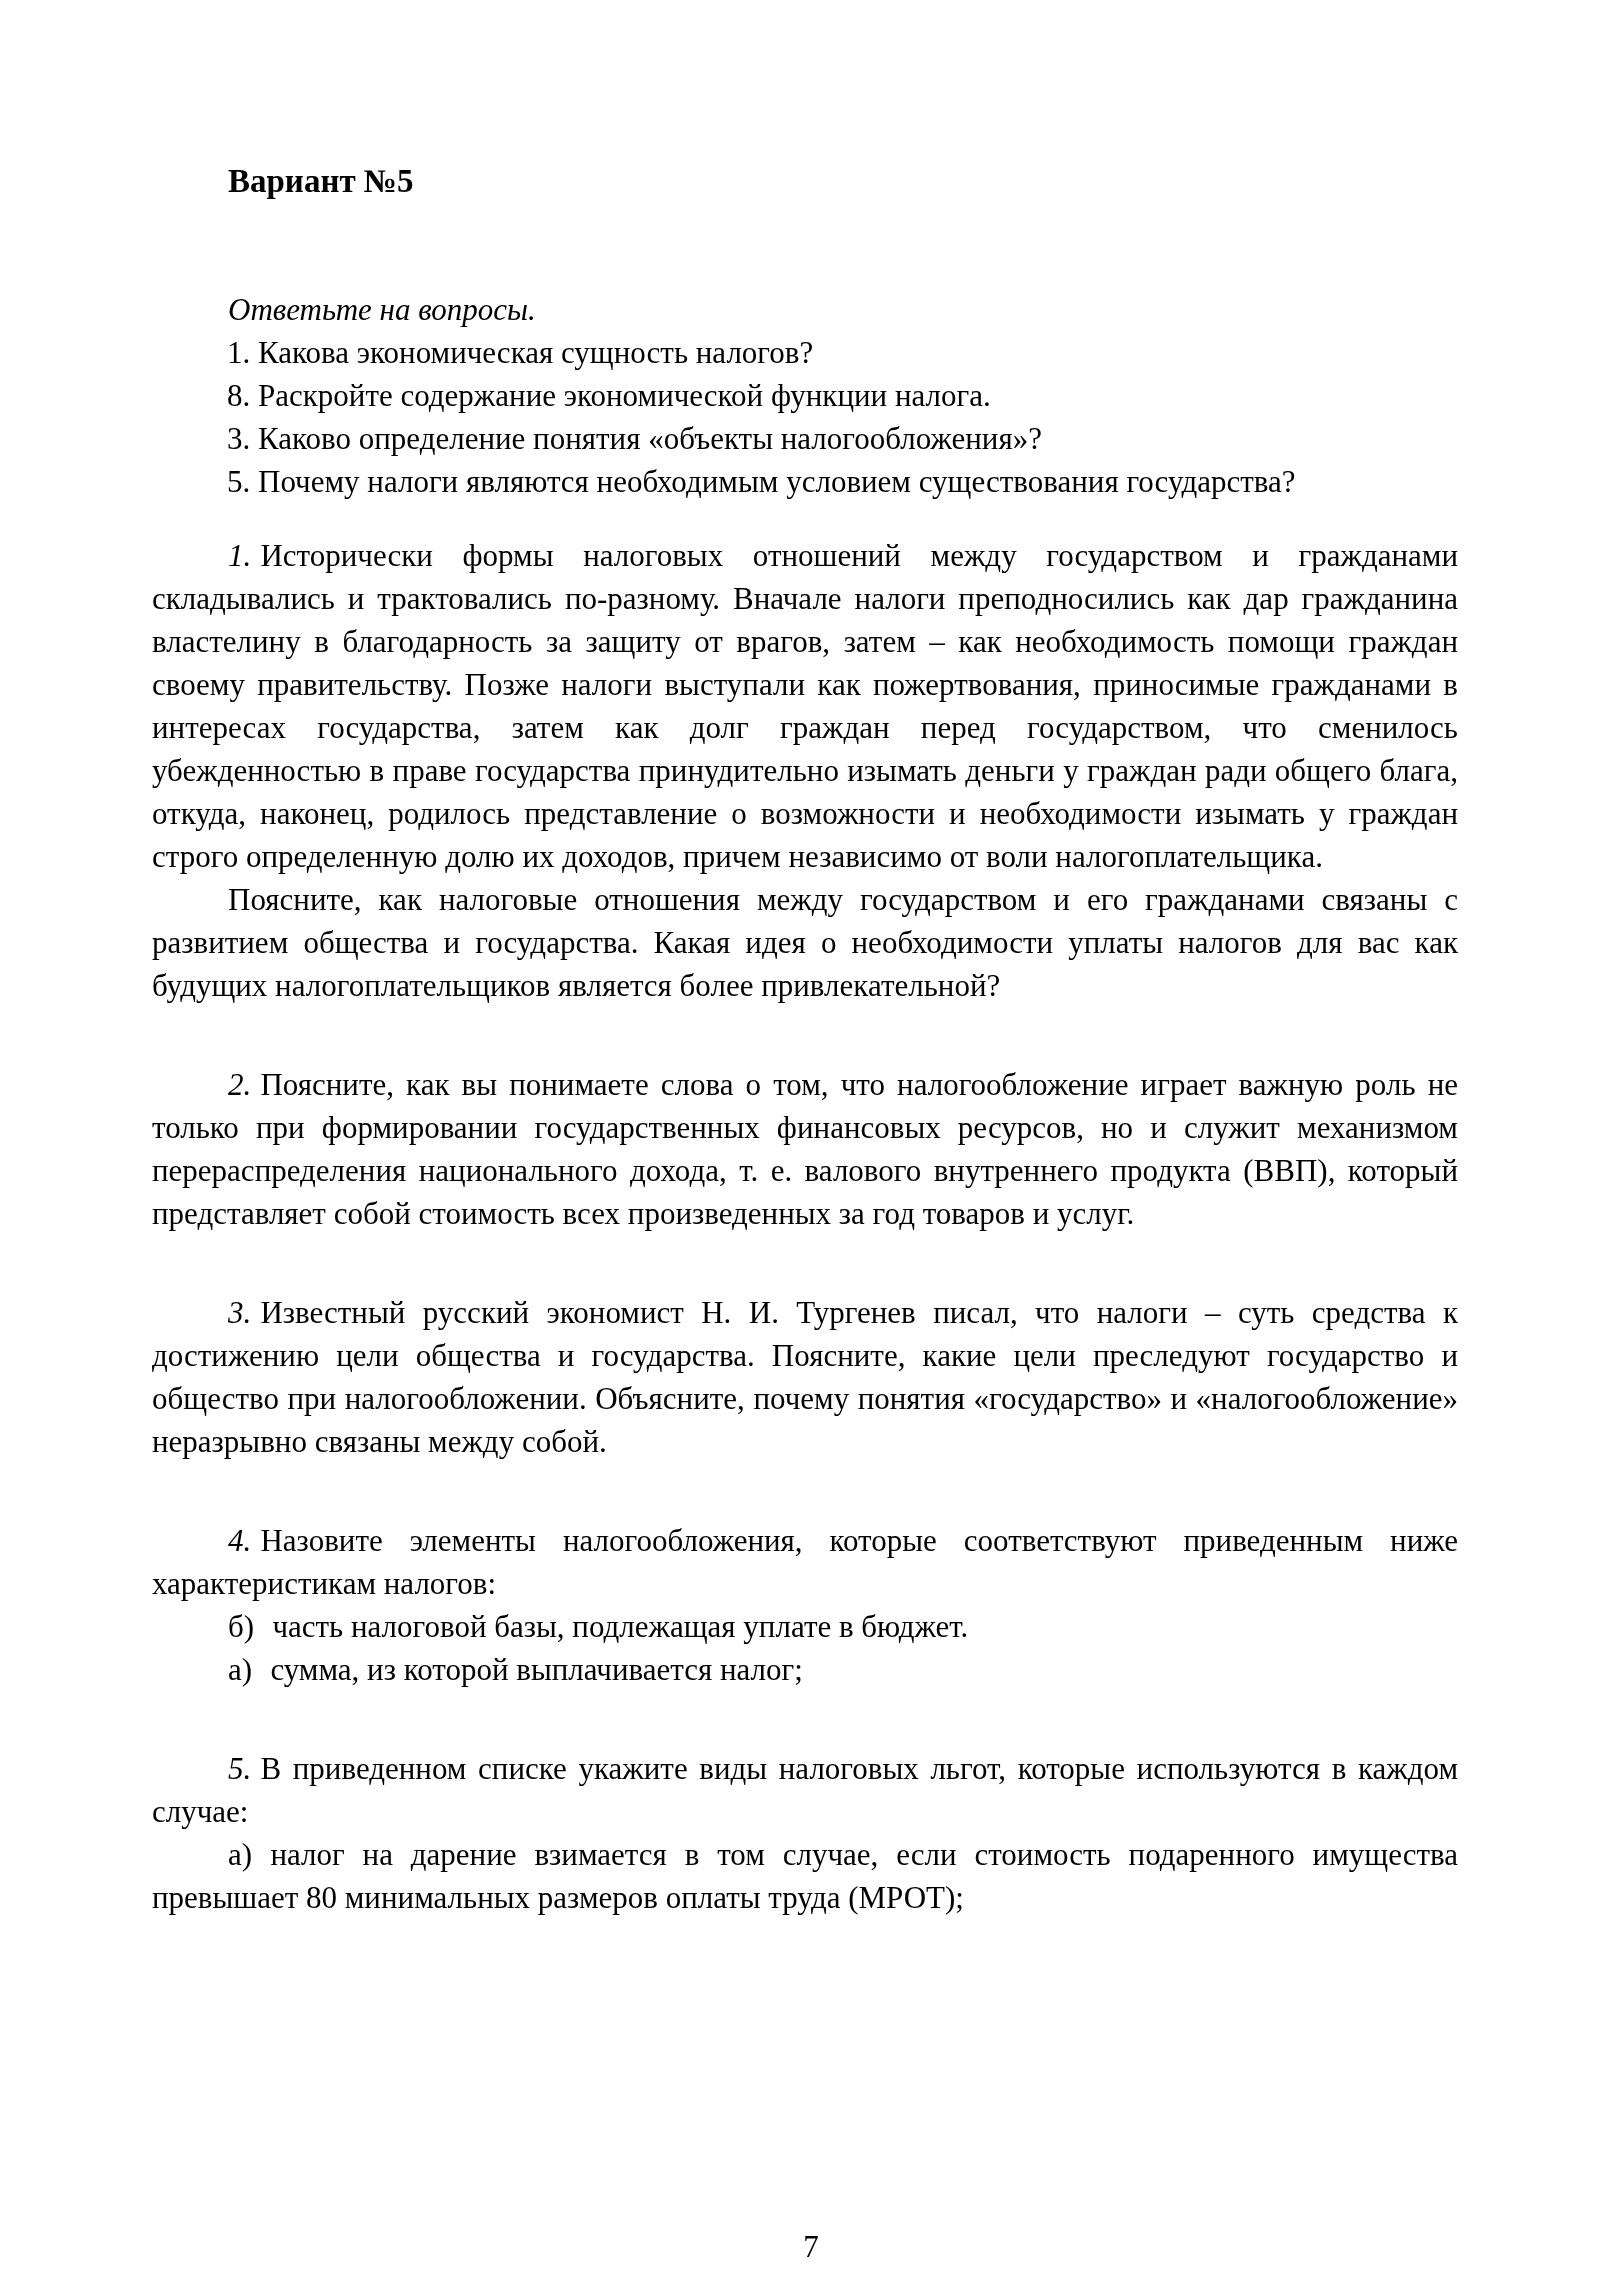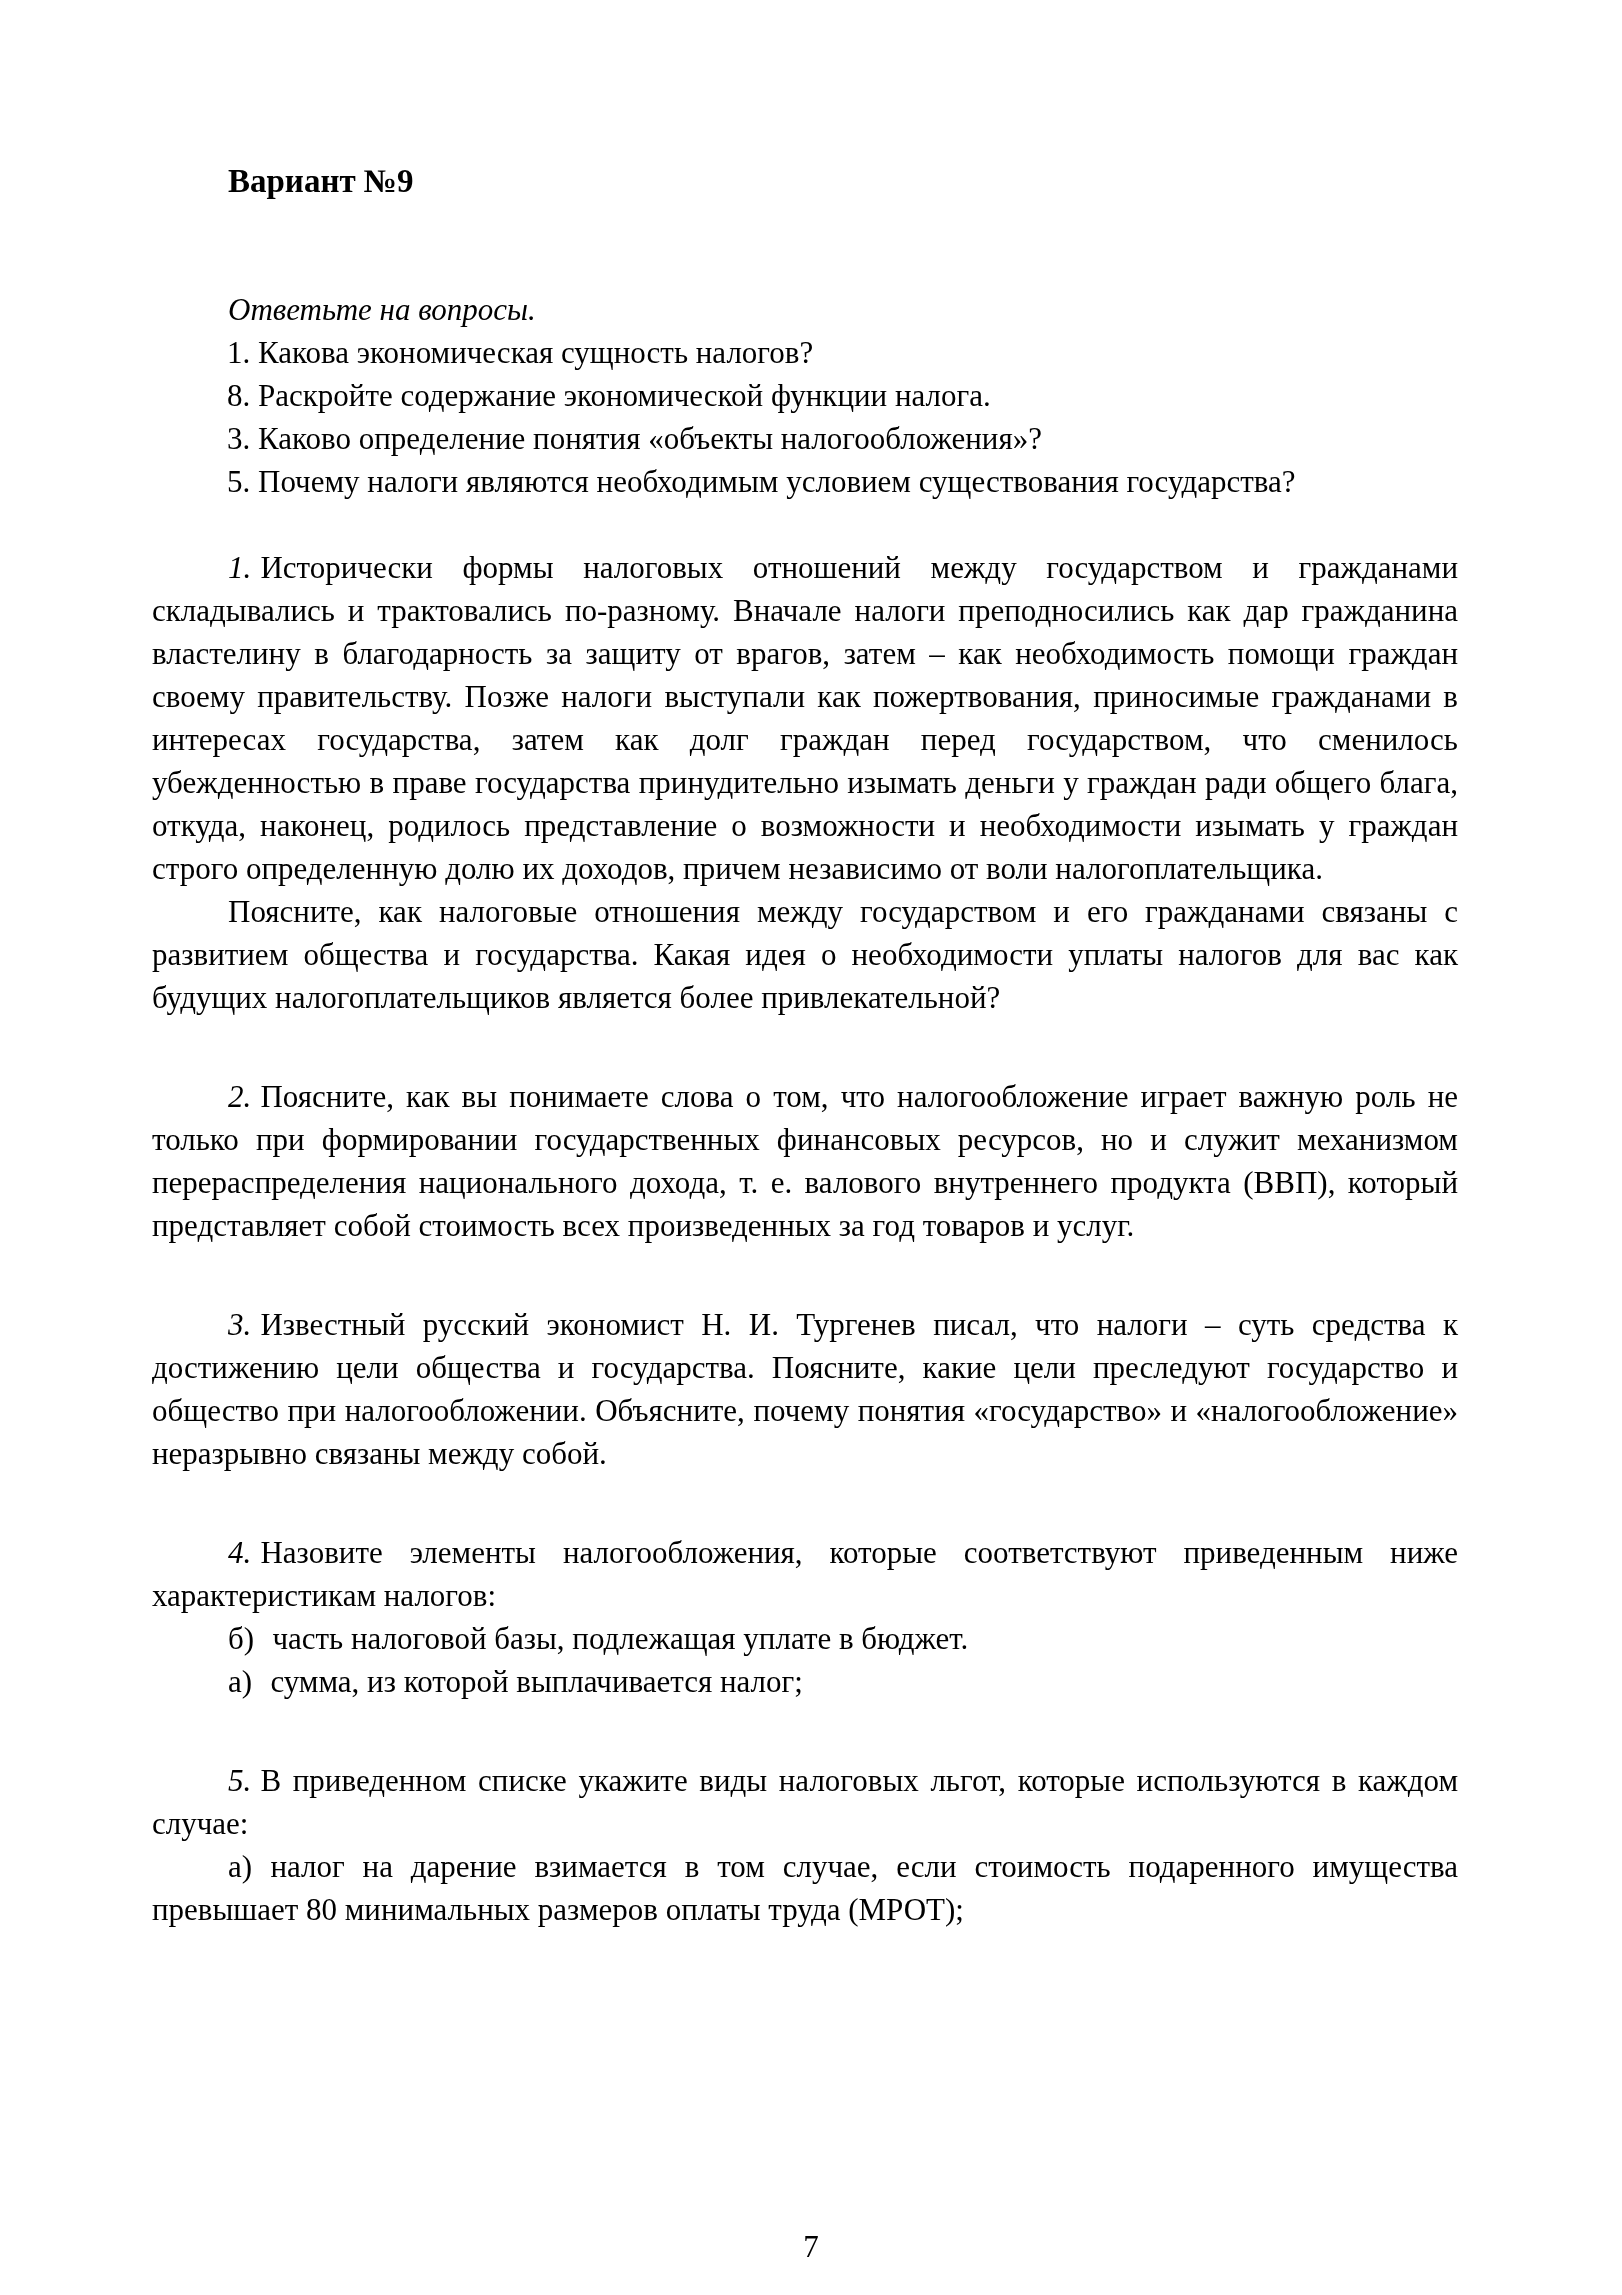--- a/index.html
+++ b/index.html
@@ -22,21 +22,21 @@
   .title {
     font-weight: bold;
     font-size: 33px;
     text-indent: 76px;
     margin-bottom: 85px;
   }
   .section-heading {
     font-style: italic;
     text-indent: 76px;
   }
-  .questions { margin-bottom: 43px; }
+  .questions { margin-bottom: 31px; }
   .question {
     text-align: justify;
     padding-left: 121px;
     text-indent: -46px;
   }
   .para {
     text-align: justify;
     text-indent: 76px;
   }
   .tnum { font-style: italic; margin-right: 9.2px; }
@@ -49,21 +49,21 @@
     right: 0;
     bottom: 27.5px;
     text-align: center;
   }
 </style>
 </head>
 <body>
 
 <div class="page">
 
-  <h1 class="title">Вариант №9</h1>
+  <h1 class="title">Вариант №5</h1>
 
   <div class="questions">
     <p class="section-heading">Ответьте на вопросы.</p>
     <p class="question">1. Какова экономическая сущность налогов?</p>
     <p class="question">8. Раскройте содержание экономической функции налога.</p>
     <p class="question">3. Каково определение понятия «объекты налогообложения»?</p>
     <p class="question">5. Почему налоги являются необходимым условием существования государства?</p>
   </div>
 
   <div>

